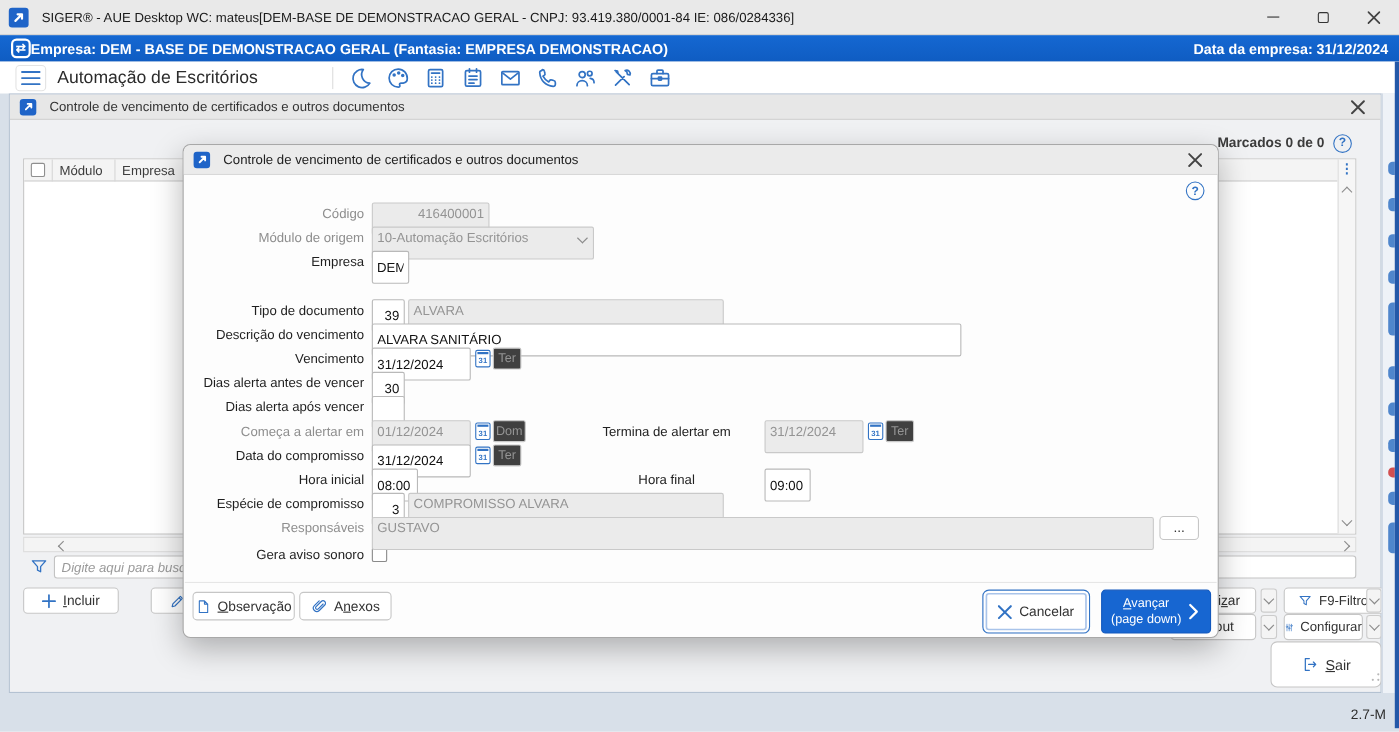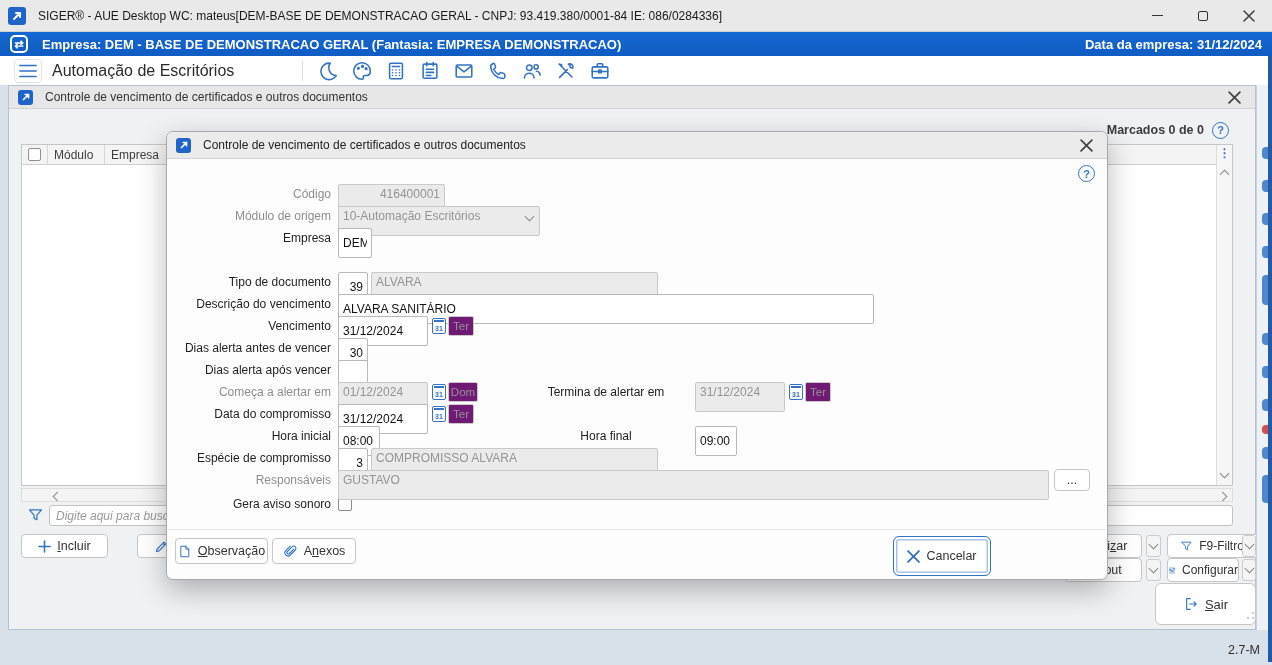--- a/index.html
+++ b/index.html
@@ -14,21 +14,21 @@
   #titlebar { left:0; top:0; width:1272px; height:32px; background:#e9e9e9; border-bottom:1px solid #d2d2d2; display:flex; align-items:center; }
   .minilogo { width:18px; height:18px; background:#1f64c8; border-radius:3px; display:flex; align-items:center; justify-content:center; flex:0 0 auto; }
   #app-title { margin-left:12px; font-size:12px; color:#1a1a1a; white-space:nowrap; }
   .wc { width:46px; height:31px; display:flex; align-items:center; justify-content:center; }
   .wc-zone { position:absolute; right:0; top:0; display:flex; }
   .min-glyph { width:11px; height:0; border-top:1.4px solid #333; display:block; }
   .max-glyph { width:10px; height:10px; border:1.3px solid #333; border-radius:2px; display:block; }
 
   #companybar { left:0; top:32px; width:1272px; height:24px; background:linear-gradient(#1568d2,#0f5cc2); color:#fff; display:flex; align-items:center; }
   .syncbox { width:18px; height:18px; border:2px solid #fff; border-radius:5px; margin-left:10px; display:flex; align-items:center; justify-content:center; font-size:11px; font-weight:bold; line-height:1; }
-  #companybar .left-text { margin-left:14px; font-weight:bold; font-size:13px; }
+  #companybar .left-text { font-weight:bold; font-size:13px; }
   #companybar .right-text { margin-left:auto; margin-right:10px; font-weight:bold; font-size:13px; }
 
   #toolbar { left:0; top:56px; width:1272px; height:29px; background:#fff; display:flex; align-items:center; }
   .hamb { margin-left:14px; width:28px; height:24px; border:1px solid #e3e3e3; border-radius:4px; display:flex; align-items:center; justify-content:center; }
   #module-title { margin-left:10px; font-size:16px; color:#2b2b2b; white-space:nowrap; }
   .tb-divider { width:1px; height:20px; background:#dcdcdc; margin:0 8px 0 68px; }
   .tbicon { width:34px; height:27px; display:flex; align-items:center; justify-content:center; }
 
   
   #mdiwin { left:8px; top:85px; width:1248px; height:545px; background:#f0f1f3; border:1px solid #b4c2d2; }
@@ -84,21 +84,21 @@
   .flabel { position:absolute; left:0; width:164px; text-align:right; font-size:12px; color:#1f1f1f; line-height:20px; white-space:nowrap; }
   .flabel.dim { color:#8e8e8e; }
   .flabel2 { position:absolute; left:354px; width:170px; text-align:center; font-size:12px; line-height:20px; white-space:nowrap; }
   .ti { position:absolute; height:30px; border:1px solid #b9b9b9; border-radius:2px; background:#fff; font-family:"Liberation Sans",sans-serif; font-size:12px; color:#111; padding:0 4px; line-height:18px; outline:none; }
   .dis { background:#ebebeb; border-color:#c9c9c9; color:#949494; }
   .num { text-align:right; }
   .sel-chev { position:absolute; right:6px; top:6px; }
   .cal { position:absolute; width:14px; height:16px; top:2px; border:1.5px solid #3273c4; border-radius:2px; background:#fff; text-align:center; }
   .cal::before { content:""; position:absolute; top:1px; left:1px; right:1px; height:2px; background:#3273c4; }
   .cal b { font-size:7px; color:#3273c4; line-height:16px; display:block; padding-top:2px; }
-  .daybox { position:absolute; height:20px; width:26px; border:1px solid #c9c9c9; border-radius:2px; background:#701a75; color:#949494; text-align:center; line-height:18px; font-size:11.5px; }
+  .daybox { position:absolute; height:20px; width:26px; border:1px solid #c9c9c9; border-radius:2px; background:#404040; color:#949494; text-align:center; line-height:18px; font-size:11.5px; }
   .cbx { position:absolute; width:14px; height:14px; top:3px; border:1px solid #8a8a8a; border-radius:2px; background:#fff; }
   #dlg-footer-line { position:absolute; left:1px; right:1px; top:397px; height:1px; background:#e6e6e6; }
   .btn-primary { background:#1766d1; border-color:#1258bd; color:#fff; }
   #btn-cancelar { border:1.5px solid #3273c4; border-radius:6px; box-shadow:inset 0 0 0 2px #fff, inset 0 0 0 3.5px #a9c4ea; }
 </style>
 </head>
 <body>
 
 <div id="titlebar" class="a">
   <span class="minilogo" style="margin-left:8px">
@@ -446,13 +446,22 @@
         <path d="M17.2 8.2l-7.4 7.4a2.3 2.3 0 0 1-3.2-3.2l7.9-7.9a3.6 3.6 0 0 1 5.1 5.1l-8 8a5 5 0 0 1-7.1-7.1l7-7"></path>
       </svg>
     <span><span>A</span><span class="key">n</span><span>exos</span></span>
   </div>
   <div class="btn a" id="btn-cancelar" style="left:726px;top:404px;width:98px;height:40px">
     <svg class="blue" width="13" height="13" viewBox="0 0 12 12">
         <path d="M1 1l10 10M11 1L1 11"></path>
       </svg>
     <span>Cancelar</span>
   </div>
+  <div class="btn btn-primary a" style="left:834px;top:404px;width:100px;height:40px;gap:4px">
+    <span style="text-align:center;font-size:11.5px;line-height:1.25">
+      <span><span class="key">A</span><span>vançar</span></span><br>
+      <span>(page down)</span>
+    </span>
+    <svg class="white" width="14" height="18" viewBox="0 0 14 18">
+        <path d="M4 3l6 6-6 6"></path>
+      </svg>
+  </div>
 </div>
 
 </body></html>

